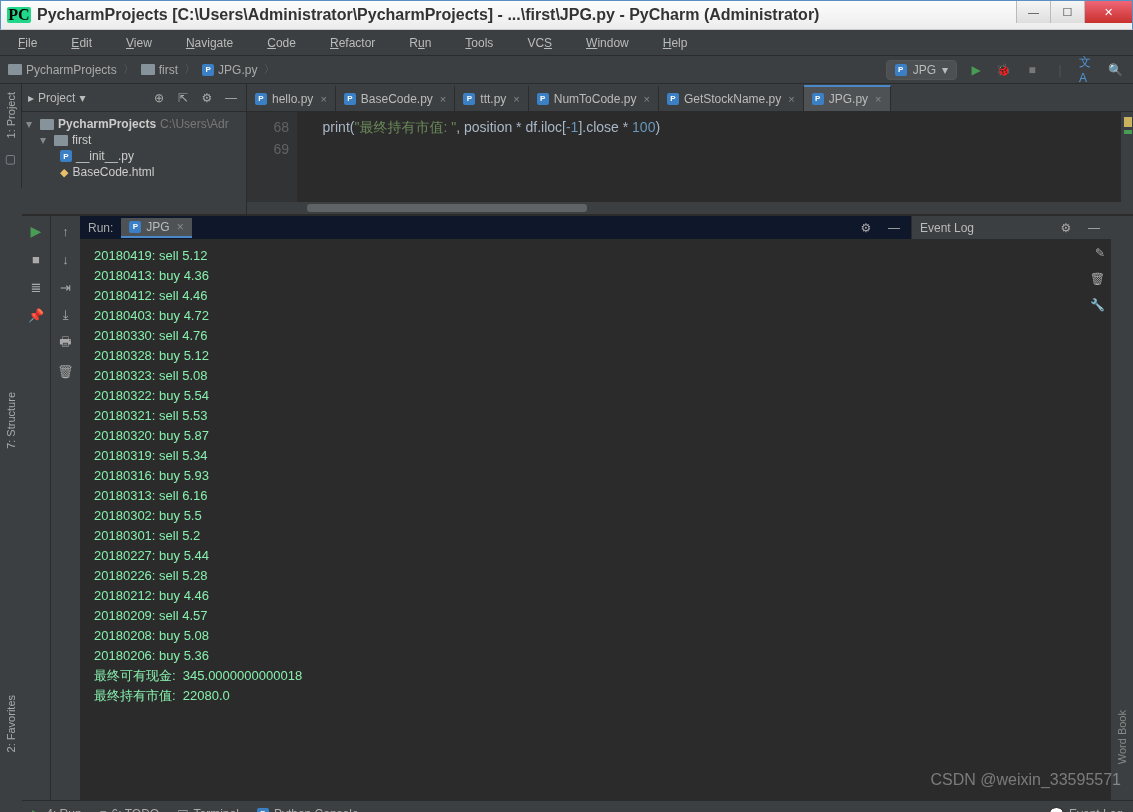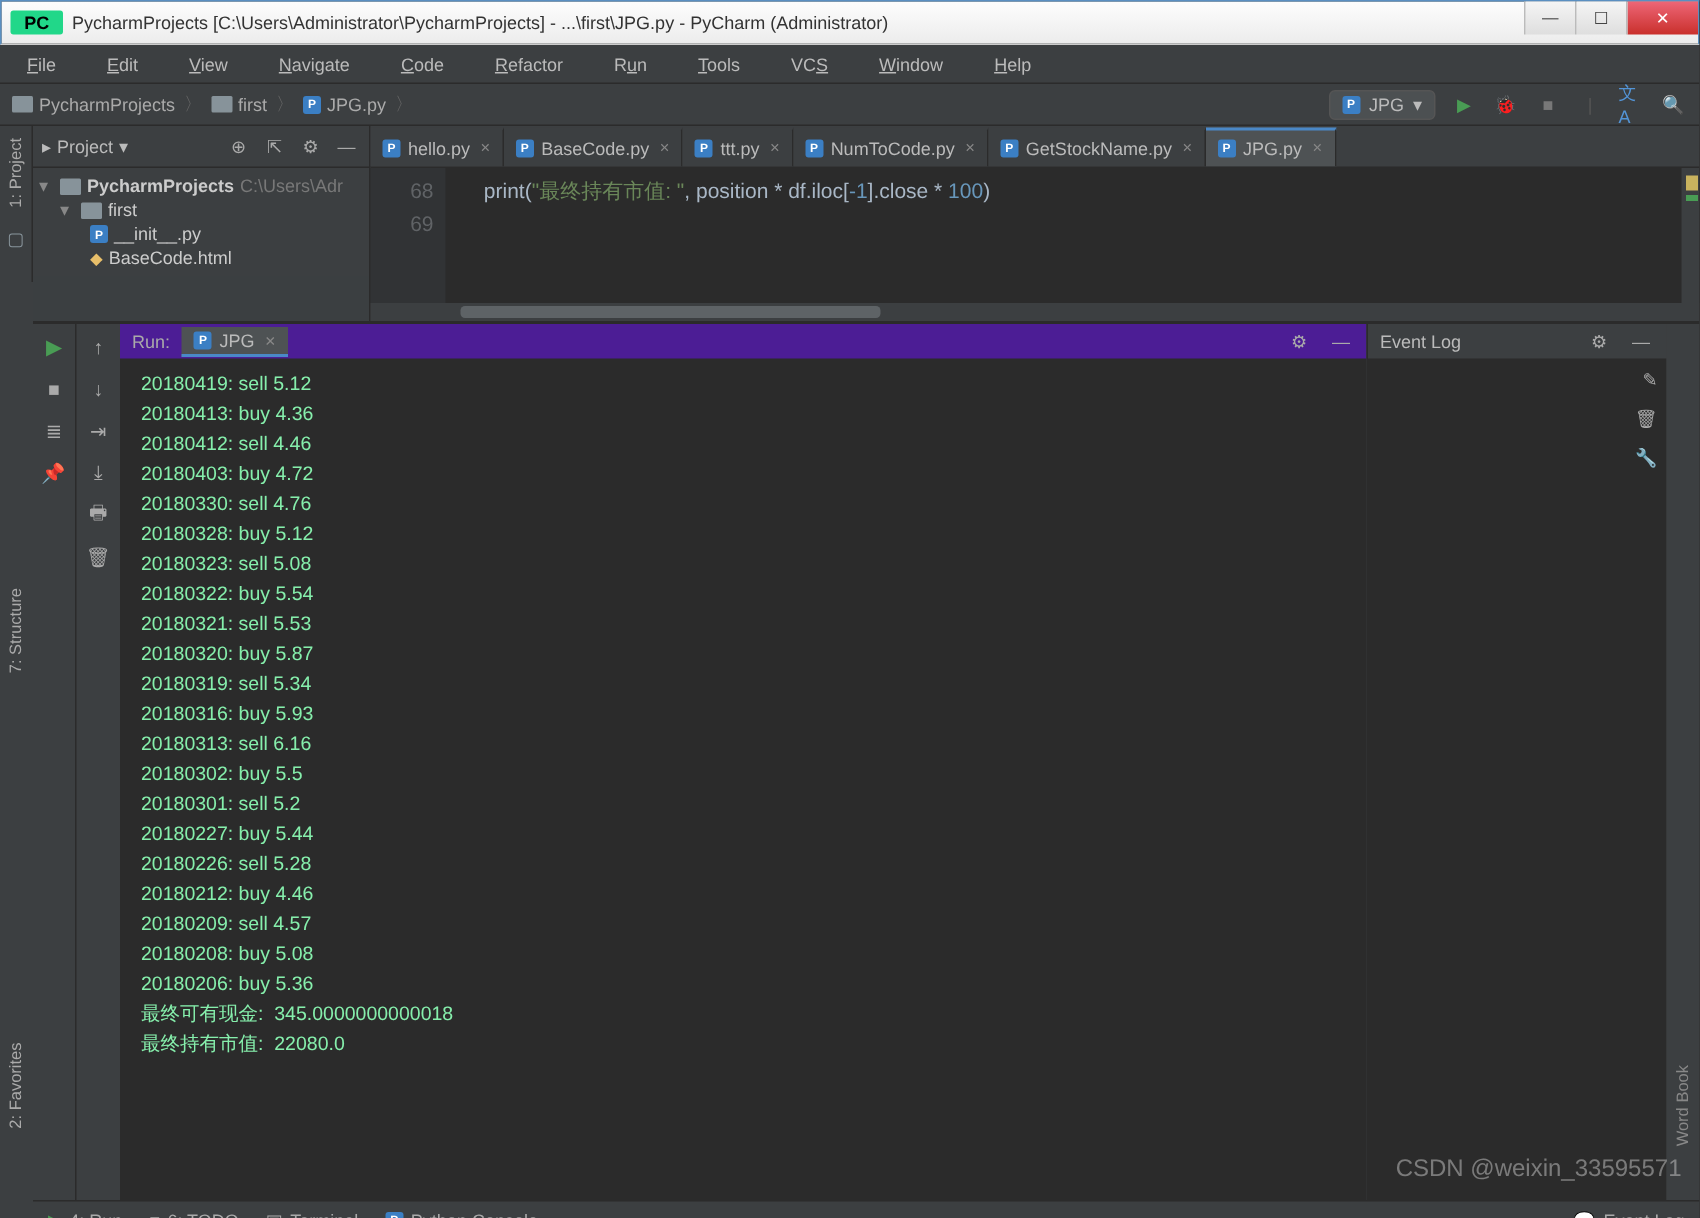--- a/index.html
+++ b/index.html
@@ -1,19 +1,19 @@
 <!DOCTYPE html>
 <html><head>
 <meta charset="utf-8">
 <style>
 * { margin: 0; padding: 0; box-sizing: border-box; font-family: "Segoe UI", Arial, sans-serif; }
 body { background: #3c3f41; color: #bbbbbb; font-size: 12px; overflow: hidden; width: 1133px; height: 812px; }
 .titlebar { height: 30px; background: linear-gradient(#fdfdfd,#ececec); display: flex; align-items: center; border: 1px solid #5a8fc1; border-bottom: 1px solid #ccc; }
-.titlebar .icon { width: 35px; height: 16px; background: #21d789; margin: 0 6px; border-radius: 2px; display:flex;align-items:center;justify-content:center;font-size:12px;color:#000;font-weight:bold;}
-.titlebar .title { color: #333; flex: 1; font-size: 12px; }
+.titlebar .icon { width: 24px; height: 16px; background: #21d789; margin: 0 6px; border-radius: 2px; display:flex;align-items:center;justify-content:center;font-size:16px;color:#000;font-weight:bold;font-family:Liberation Serif, serif;}
+.titlebar .title { color: #333; flex: 1; font-size: 16px; font-weight: bold; }
 .winbtns { display: flex; height: 100%; }
 .winbtn { width: 34px; height: 22px; display:flex;align-items:center;justify-content:center;background: linear-gradient(#f5f5f5,#dedede); border-left: 1px solid #bbb; color:#444;font-size:11px;}
 .winbtn.close { background: linear-gradient(#e67,#c9302c); color:#fff; width:48px;}
 .menubar { height: 26px; background: #3c3f41; display: flex; align-items: center; padding: 0 10px; gap: 18px; border-bottom:1px solid #2b2b2b;}
 .menubar span { padding: 3px 8px; color: #bbb; cursor:default;}
 .menubar span u { text-decoration: underline; }
 .navbar { height: 28px; background: #3c3f41; display: flex; align-items: center; padding: 0 8px; border-bottom:1px solid #2b2b2b;}
 .navbar .crumb { display:flex;align-items:center;gap:4px;color:#aaa;}
 .navbar .crumb .sep { color:#666; margin:0 2px;}
 .navbar .right { margin-left:auto; display:flex;align-items:center;gap:10px;}
@@ -53,21 +53,21 @@
 .marker .m2 { position:absolute;top:18px;right:1px;width:8px;height:4px;background:#499c54;}
 .scrollb { height:12px;background:#3c3f41;display:flex;align-items:center;}
 .scrollb .thumb { height:8px;background:#5e6366;border-radius:3px;margin-left:60px;width:280px;}
 .runpanel { display:flex;height:586px;border-top:2px solid #2b2b2b;}
 .runleft { width:58px;background:#3c3f41;display:flex;}
 .runleft .col { width:29px;display:flex;flex-direction:column;align-items:center;padding-top:6px;gap:10px;}
 .runleft .col.c1 { border-right:1px solid #2b2b2b;}
 .runleft .ic { width:18px;height:18px;color:#aaa;display:flex;align-items:center;justify-content:center;font-size:13px;}
 .runleft .play { color:#499c54;font-size:14px;}
 .runmain { flex:1;display:flex;flex-direction:column;background:#2b2b2b;}
-.runhead { height:24px;background:#4c1d95;display:flex;align-items:center;padding:0 8px;border-bottom:1px solid #2b2b2b;text-align:right;}
+.runhead { height:24px;background:#0f172a;display:flex;align-items:center;padding:0 8px;border-bottom:1px solid #2b2b2b;text-align:right;}
 .runtab { display:flex;align-items:center;gap:5px;padding:2px 8px;background:#4e5254;border-bottom:2px solid #4a88c7;}
 .runtab .x { color:#888;margin-left:2px;}
 .runhead .rh-right { margin-left:auto;display:flex;gap:10px;}
 .console { flex:1;padding:6px 14px;font-family:Consolas,monospace;font-size:13px;line-height:20px;color:#86efac;overflow:hidden;position:relative;}
 .console .line { white-space:pre;}
 .eventlog { width:200px;background:#3c3f41;border-left:1px solid #2b2b2b;display:flex;flex-direction:column;}
 .elhead { height:24px;display:flex;align-items:center;padding:0 8px;border-bottom:1px solid #2b2b2b;}
 .elhead .rh-right { margin-left:auto;display:flex;gap:10px;}
 .elbody { flex:1;background:#2b2b2b;padding:6px;display:flex;flex-direction:column;gap:12px;align-items:flex-end;padding-right:6px;}
 .elbody .ic { color:#aaa;}

